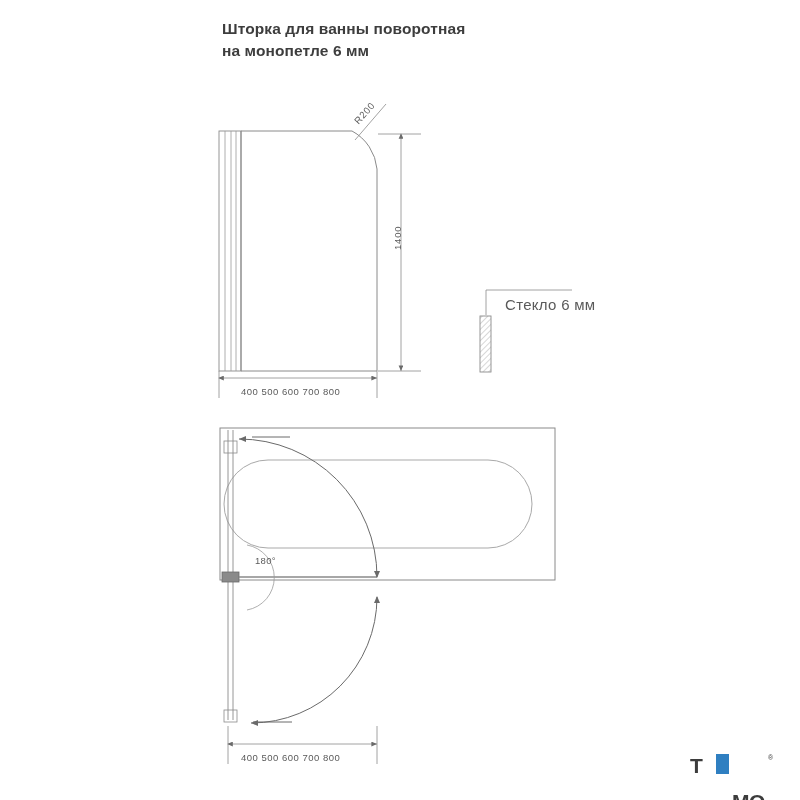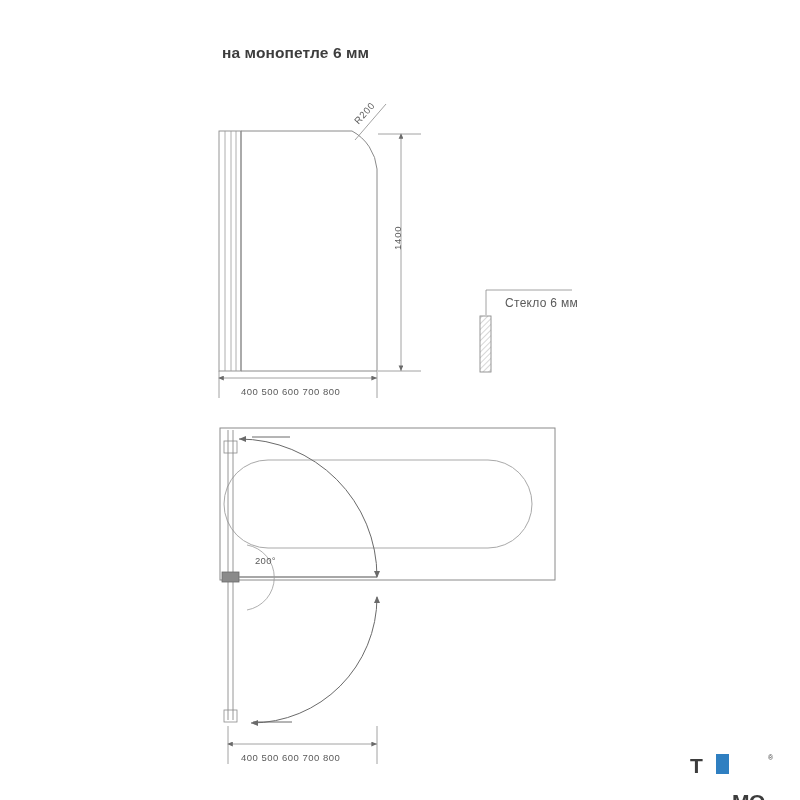--- a/index.html
+++ b/index.html
@@ -24,21 +24,20 @@
     top: 18px;
     width: 420px;
     font-size: 15.5px;
     font-weight: bold;
     color: #3d3d3d;
     line-height: 1.45;
     letter-spacing: 0.1px;
   }
   .title .l2 {
     display: block;
-    margin-top: 24px;
   }
   svg.diagram {
     position: absolute;
     left: 0;
     top: 0;
     width: 800px;
     height: 800px;
   }
   .lbl {
     position: absolute;
@@ -71,21 +70,21 @@
     left: 360px;
     top: 115px;
     transform: rotate(-48deg);
     transform-origin: left bottom;
     font-size: 9.5px;
     letter-spacing: 0.6px;
   }
   .lbl-glass {
     left: 505px;
     top: 296px;
-    font-size: 12px;
+    font-size: 15px;
   }
   .lbl-angle {
     left: 255px;
     top: 555px;
     font-size: 9.5px;
   }
   .logo {
     position: absolute;
     left: 690px;
     top: 752px;
@@ -117,20 +116,21 @@
     font-size: 7px;
     color: #3c3c3c;
   }
 </style>
 </head>
 <body>
 
 <div id="page">
 
   <div class="title">
+    <span>Шторка для ванны поворотная</span>
     <span class="l2">на монопетле 6 мм</span>
   </div>
 
   <svg class="diagram" viewBox="0 0 800 800">
     <defs>
       <pattern id="hatch" width="4" height="4" patternTransform="rotate(45)" patternUnits="userSpaceOnUse">
         <line x1="0" y1="0" x2="0" y2="4" stroke="#9a9a9a" stroke-width="0.8"></line>
       </pattern>
       <marker id="arrowEnd" markerWidth="8" markerHeight="8" refX="7" refY="3" orient="auto">
         <path d="M0,0 L7,3 L0,6 z" fill="#6a6a6a"></path>
@@ -201,21 +201,21 @@
         <line x1="228" y1="726" x2="228" y2="764" stroke="#8a8a8a" stroke-width="0.8"></line>
         <line x1="377" y1="726" x2="377" y2="764" stroke="#8a8a8a" stroke-width="0.8"></line>
       </g>
     </g>
   </svg>
 
   <div class="lbl lbl-radius">R200</div>
   <div class="lbl lbl-height">1400</div>
   <div class="lbl lbl-dims-top">400 500 600 700 800</div>
   <div class="lbl lbl-glass">Стекло 6 мм</div>
-  <div class="lbl lbl-angle">200°</div>
+  <div class="lbl lbl-angle">180°</div>
   <div class="lbl lbl-dims-bottom">400 500 600 700 800</div>
 
   <div class="logo">
     <span class="logo-text">T</span>
     <span class="logo-block"></span>
     <span class="logo-text" style="left:42px;margin-top:36px;">MO</span>
     <span class="logo-reg">®</span>
   </div>
 
 </div>

